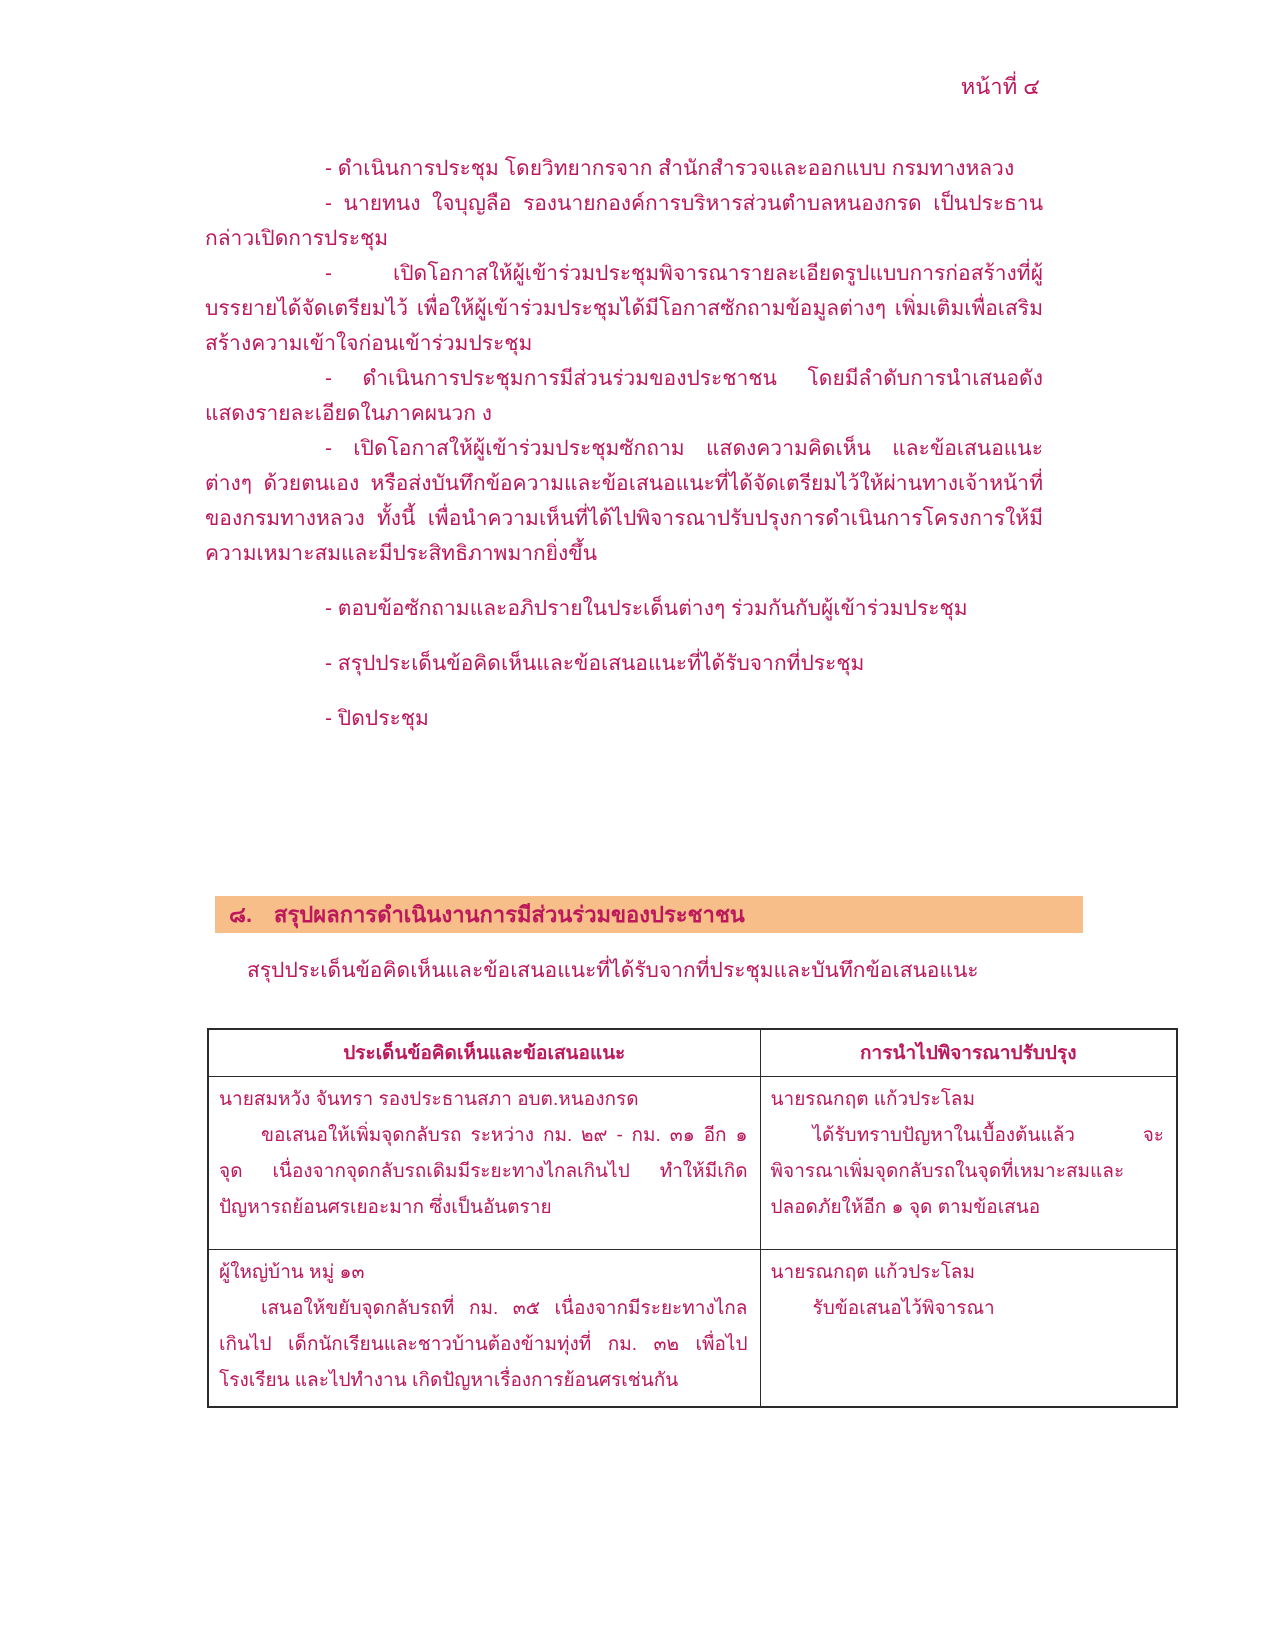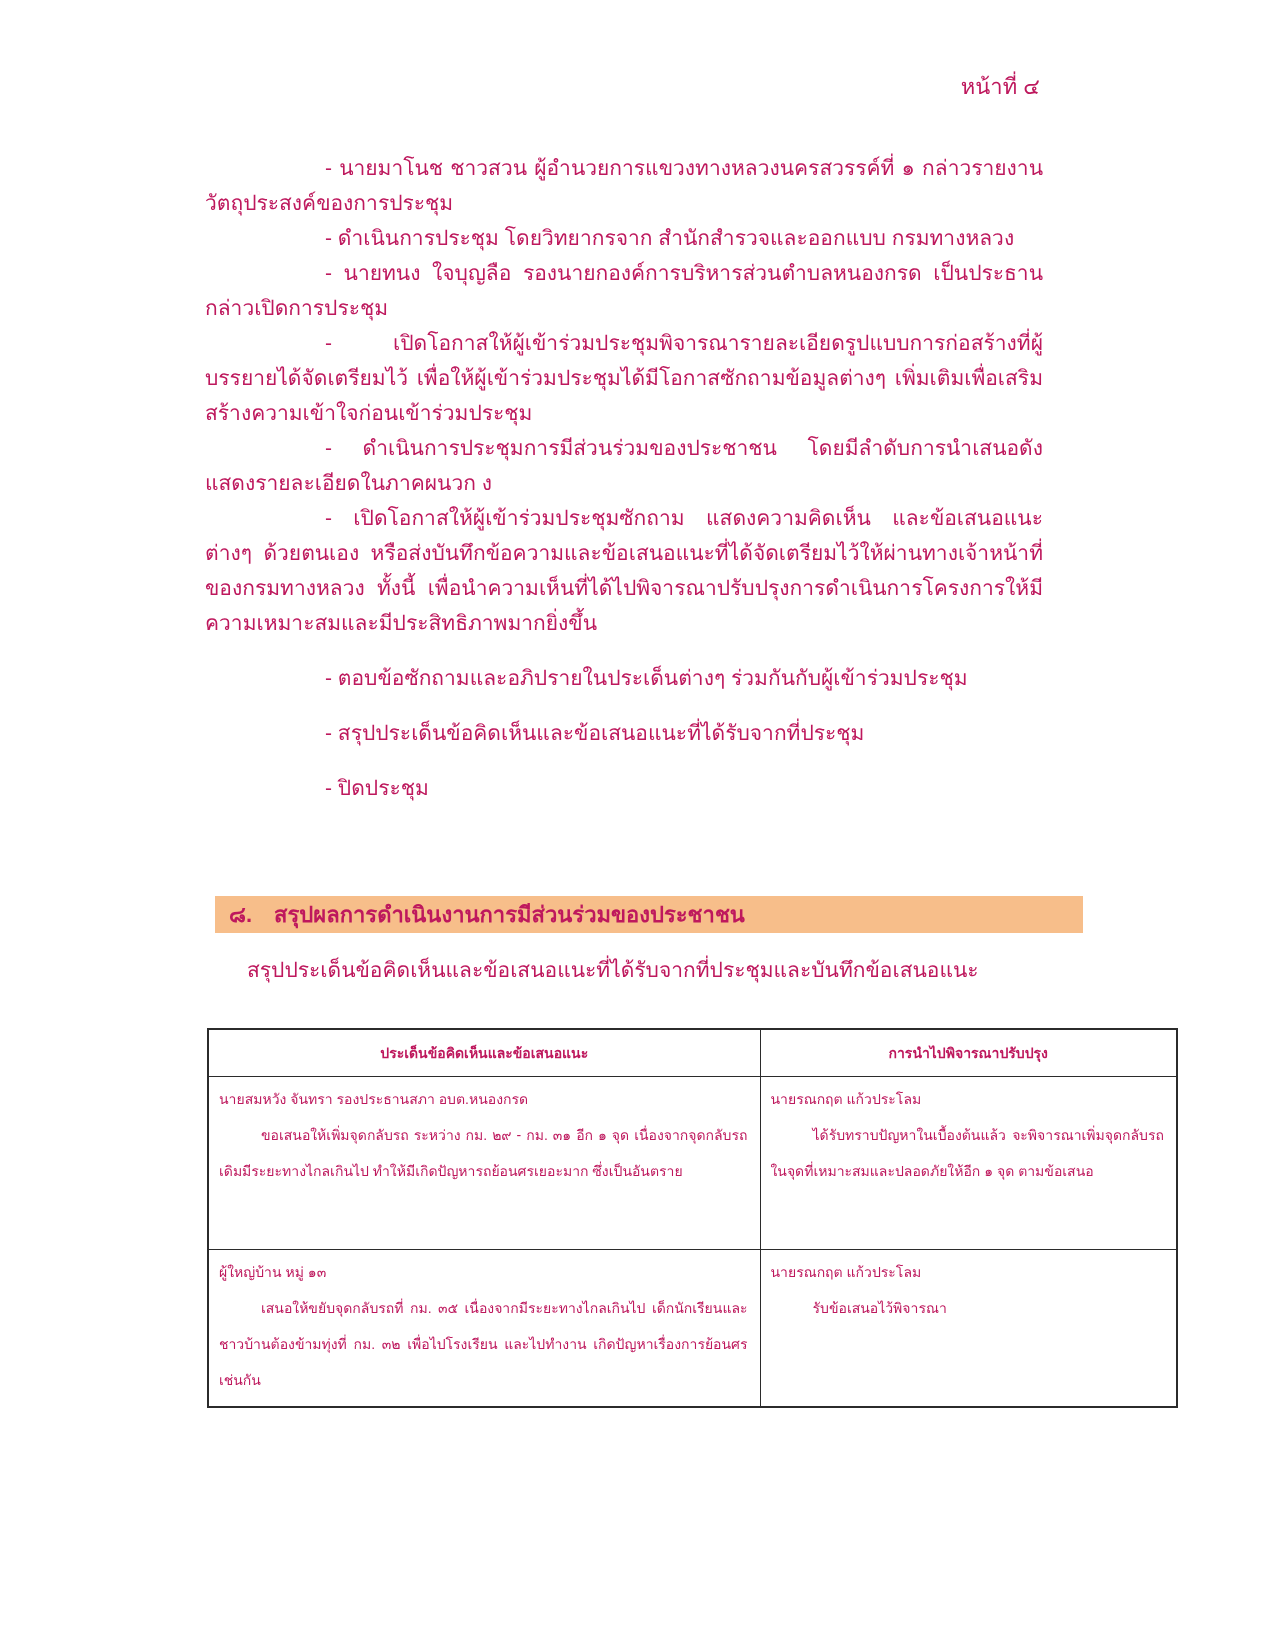--- a/index.html
+++ b/index.html
@@ -57,21 +57,21 @@
     line-height: 35px;
     text-indent: 42px;
     margin: 0;
   }
   table.feedback {
     position: absolute;
     left: 207px;
     top: 1028px;
     width: 969px;
     border-collapse: collapse;
-    font-size: 14px;
+    font-size: 19px;
     line-height: 36px;
     table-layout: fixed;
   }
   table.feedback, table.feedback th, table.feedback td {
     border: 1px solid #2b2b2b;
   }
   table.feedback { border-width: 2px; }
   table.feedback th {
     font-weight: bold;
     text-align: center;
@@ -89,21 +89,20 @@
   table.feedback .cell-detail { margin: 0; text-indent: 42px; }
 </style>
 </head>
 <body>
 
 <div class="page" style="color: #be185d;">
 
   <div class="page-number">หน้าที่ ๔</div>
 
   <div class="body-text">
-    <p>- นายมาโนช  ชาวสวน  ผู้อำนวยการแขวงทางหลวงนครสวรรค์ที่ ๑  กล่าวรายงานวัตถุประสงค์ของการประชุม</p>
     <p>- ดำเนินการประชุม โดยวิทยากรจาก  สำนักสำรวจและออกแบบ กรมทางหลวง</p>
     <p>- นายทนง  ใจบุญลือ  รองนายกองค์การบริหารส่วนตำบลหนองกรด  เป็นประธานกล่าวเปิดการประชุม</p>
     <p>- เปิดโอกาสให้ผู้เข้าร่วมประชุมพิจารณารายละเอียดรูปแบบการก่อสร้างที่ผู้บรรยายได้จัดเตรียมไว้  เพื่อให้ผู้เข้าร่วมประชุมได้มีโอกาสซักถามข้อมูลต่างๆ เพิ่มเติมเพื่อเสริมสร้างความเข้าใจก่อนเข้าร่วมประชุม</p>
     <p>- ดำเนินการประชุมการมีส่วนร่วมของประชาชน โดยมีลำดับการนำเสนอดังแสดงรายละเอียดในภาคผนวก ง</p>
     <p>- เปิดโอกาสให้ผู้เข้าร่วมประชุมซักถาม แสดงความคิดเห็น และข้อเสนอแนะต่างๆ ด้วยตนเอง หรือส่งบันทึกข้อความและข้อเสนอแนะที่ได้จัดเตรียมไว้ให้ผ่านทางเจ้าหน้าที่ของกรมทางหลวง ทั้งนี้ เพื่อนำความเห็นที่ได้ไปพิจารณาปรับปรุงการดำเนินการโครงการให้มีความเหมาะสมและมีประสิทธิภาพมากยิ่งขึ้น</p>
     <p class="spaced">- ตอบข้อซักถามและอภิปรายในประเด็นต่างๆ ร่วมกันกับผู้เข้าร่วมประชุม</p>
     <p class="spaced">- สรุปประเด็นข้อคิดเห็นและข้อเสนอแนะที่ได้รับจากที่ประชุม</p>
     <p class="spaced">- ปิดประชุม</p>
   </div>
 

